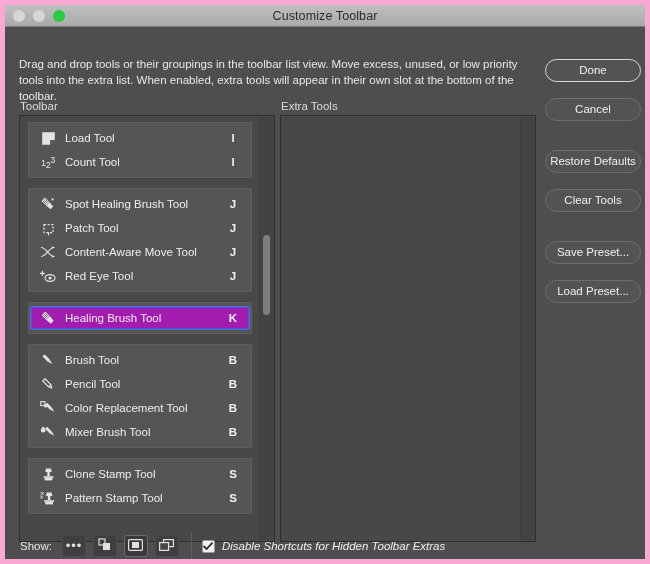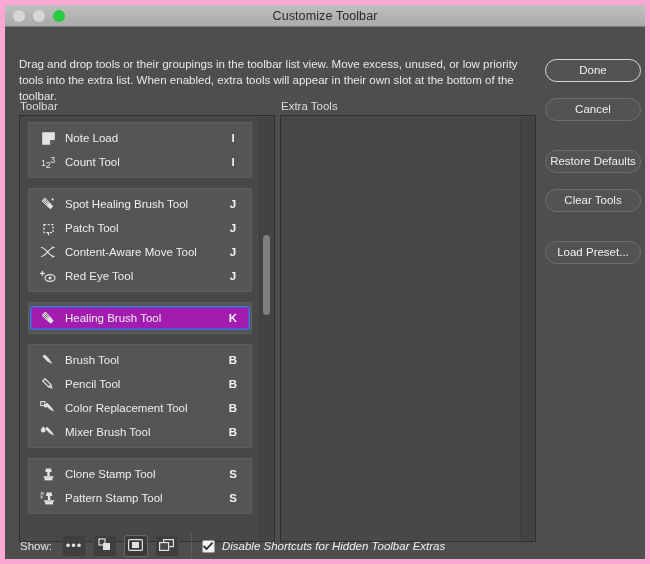--- a/index.html
+++ b/index.html
@@ -312,21 +312,21 @@
     <div class="panel toolbar-panel">
       <div class="list-inner" id="toolbar-list">
           <div class="group">
             <div class="tool-row">
               <div class="tool-icon">
                 <svg width="15" height="15" viewBox="0 0 15 15">
                   <path d="M1.2 1.2h12.6v8.4l-4.2 4.2H1.2z" fill="#e3e3e3"></path>
                   <path d="M9.6 13.8V9.6h4.2" fill="#555" stroke="#555" stroke-width="1"></path>
                 </svg>
               </div>
-              <div class="tool-name">Note Load</div>
+              <div class="tool-name">Load Tool</div>
               <div class="tool-key">I</div>
             </div>
             <div class="tool-row">
               <div class="tool-icon">
                 <span class="count-glyph">1<sub>2</sub><sup>3</sup></span>
               </div>
               <div class="tool-name">Count Tool</div>
               <div class="tool-key">I</div>
             </div>
           </div>
@@ -486,20 +486,21 @@
       <div class="scroll-track"></div>
     </div>
 
     <div class="btn-col">
       <button class="dlg-btn default">Done</button>
       <button class="dlg-btn">Cancel</button>
       <div class="btn-gap"></div>
       <button class="dlg-btn">Restore Defaults</button>
       <button class="dlg-btn">Clear Tools</button>
       <div class="btn-gap"></div>
+      <button class="dlg-btn">Save Preset...</button>
       <button class="dlg-btn">Load Preset...</button>
     </div>
 
     <div class="bottom-bar">
       <div class="show-label">Show:</div>
 
       <div class="icon-btn">
         <span class="dots">•••</span>
       </div>
 

